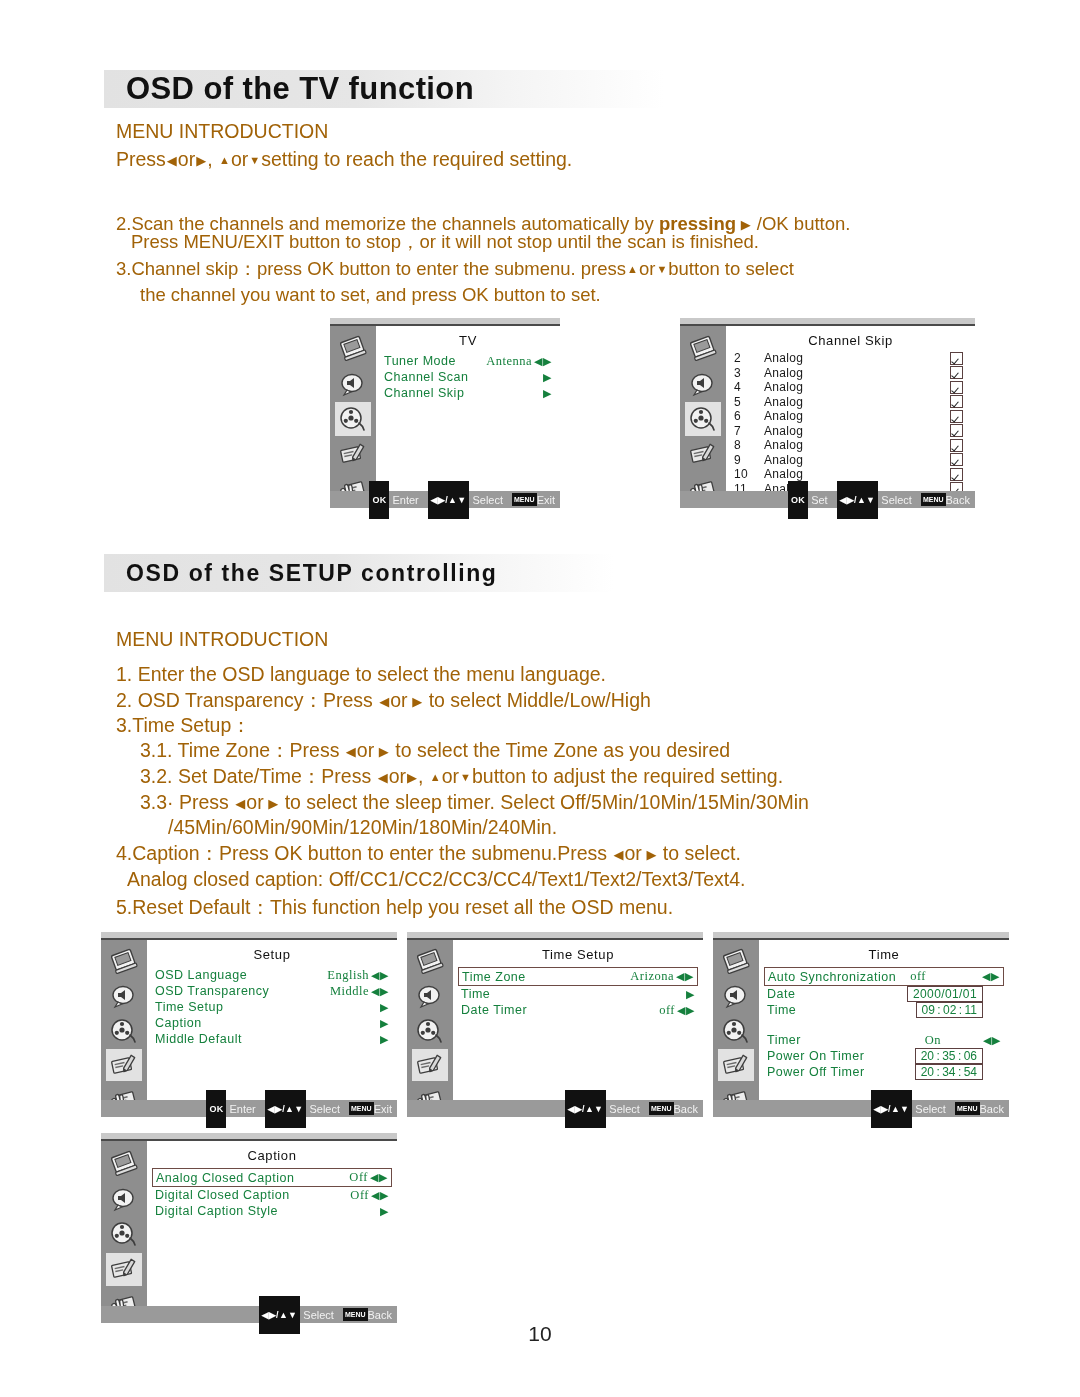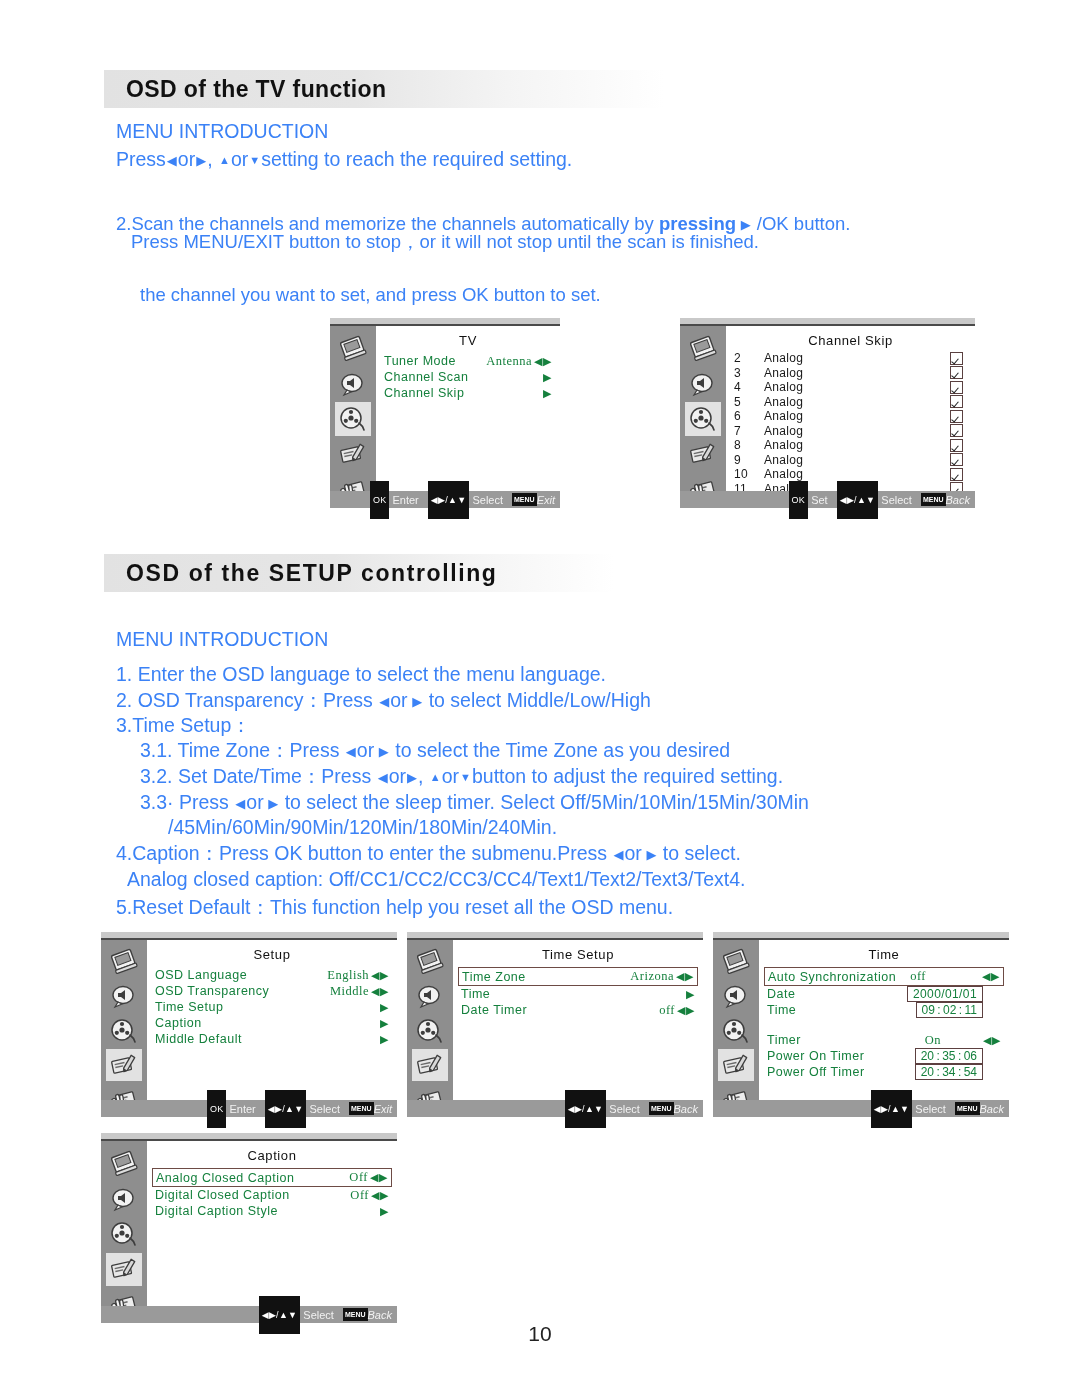--- a/index.html
+++ b/index.html
@@ -15,36 +15,36 @@
 
   
   .heading{
     position:absolute;
     height:38px;
     background:linear-gradient(to right,#e2e2e2 0%,#e6e6e6 45%,#f4f4f4 72%,#ffffff 100%);
     display:flex;align-items:center;
   }
   .heading .htext{
     font-weight:bold;
-    font-size:23px;
+    font-size:31px;
     letter-spacing:.4px;
     padding-left:22px;
     color:#111;
     white-space:nowrap;
   }
   #heading-tv{left:104px;top:70px;width:560px;}
   #heading-setup{left:104px;top:554px;width:510px;}
   #heading-setup .htext{letter-spacing:1.6px;font-size:23px;}
 
   
   .para{
     position:absolute;
     font-size:19.5px;
     line-height:26px;
-    color:#3b82f6;
+    color:#a16207;
     white-space:nowrap;
     text-align:right;
   }
   .small{font-size:18.5px;}
   .arrow{font-size:13px;position:relative;top:-1px;padding:0 1px;}
   .arrowu{font-size:11px;position:relative;top:-2px;padding:0 1px;}
 
   
   .osd{
     position:absolute;
@@ -119,34 +119,34 @@
     display:flex;align-items:center;justify-content:flex-end;
     font-size:11px;color:#fff;
     padding-right:3px;
     box-sizing:border-box;
   }
   .osd-footleft{
     position:absolute;left:0;bottom:0;width:46px;height:17px;background:#8e8e8e;
   }
   .osd-foot .key{
     background:#111;color:#fff;
-    font-size:9px;font-weight:normal;
+    font-size:9px;font-weight:bold;
     padding:14px 3px;margin-right:3px;
     letter-spacing:.3px;
     line-height:10px;
   }
   .osd-foot .keysm{
     background:#111;color:#fff;
     font-size:7px;font-weight:bold;
     padding:2px 2px;margin-right:0px;
     letter-spacing:0px;
     line-height:9px;
   }
   .osd-foot .txt{margin-right:9px;color:#f2f2f2;}
-  .osd-foot .txt.last{margin-right:2px;font-style:italic;}
+  .osd-foot .txt.last{margin-right:2px;}
   .cskip-row{
     display:flex;align-items:center;height:14.5px;font-size:12px;letter-spacing:.3px;
   }
   .cskip-num{width:30px;text-align:left;padding-left:8px;}
   .cskip-type{width:70px;}
   .cskip-box{
     margin-left:auto;margin-right:12px;
     width:11px;height:11px;border:1.2px solid #5a4040;
     background:#fff;position:relative;
   }
@@ -176,20 +176,23 @@
     <span>Press</span><span class="arrow">◀</span><span>or</span><span class="arrow">▶</span><span>, </span><span class="arrowu">▲</span><span>or</span><span class="arrowu">▼</span><span>setting  to  reach  the  required  setting.</span>
   </div>
 
 
   <div class="para small" style="left:116px;top:211px;">
     <span>2.Scan the channels and memorize the channels  automatically by </span><span style="font-weight:600">pressing</span><span class="arrow">&nbsp;▶</span><span> /OK  button.</span>
   </div>
 
   <div class="para small" style="left:131px;top:229px;">Press  MENU/EXIT  button  to  stop，or  it  will  not  stop  until  the  scan  is  finished.</div>
 
+  <div class="para small" style="left:116px;top:256px;">
+    <span>3.Channel skip：press  OK  button  to  enter  the  submenu. press</span><span class="arrowu">▲</span><span>or</span><span class="arrowu">▼</span><span>button  to  select</span>
+  </div>
 
   <div class="para small" style="left:140px;top:282px;">the  channel  you  want  to  set, and  press  OK  button  to  set.</div>
 
   <div class="osd" id="osd-tv" style="left:330px;top:318px;width:230px;height:190px;">
     <div class="osd-top"></div>
     <div class="osd-body">
       <div class="osd-side">
           <div class="ic">
             <svg width="30" height="28" viewBox="0 0 30 28">
               <g transform="rotate(-20 15 14)">

